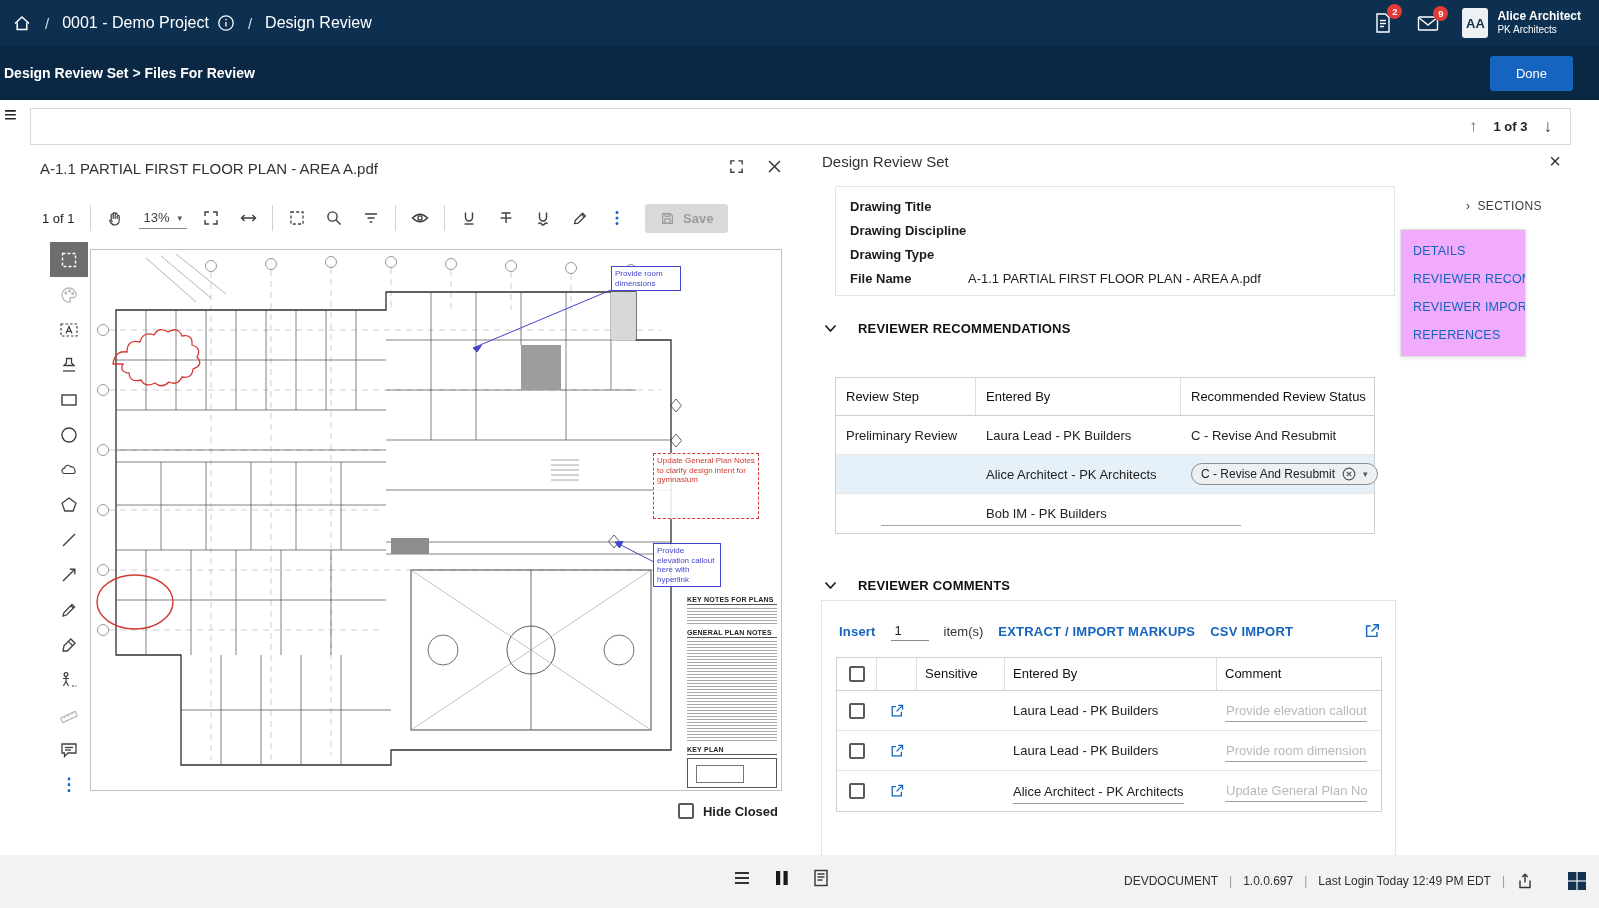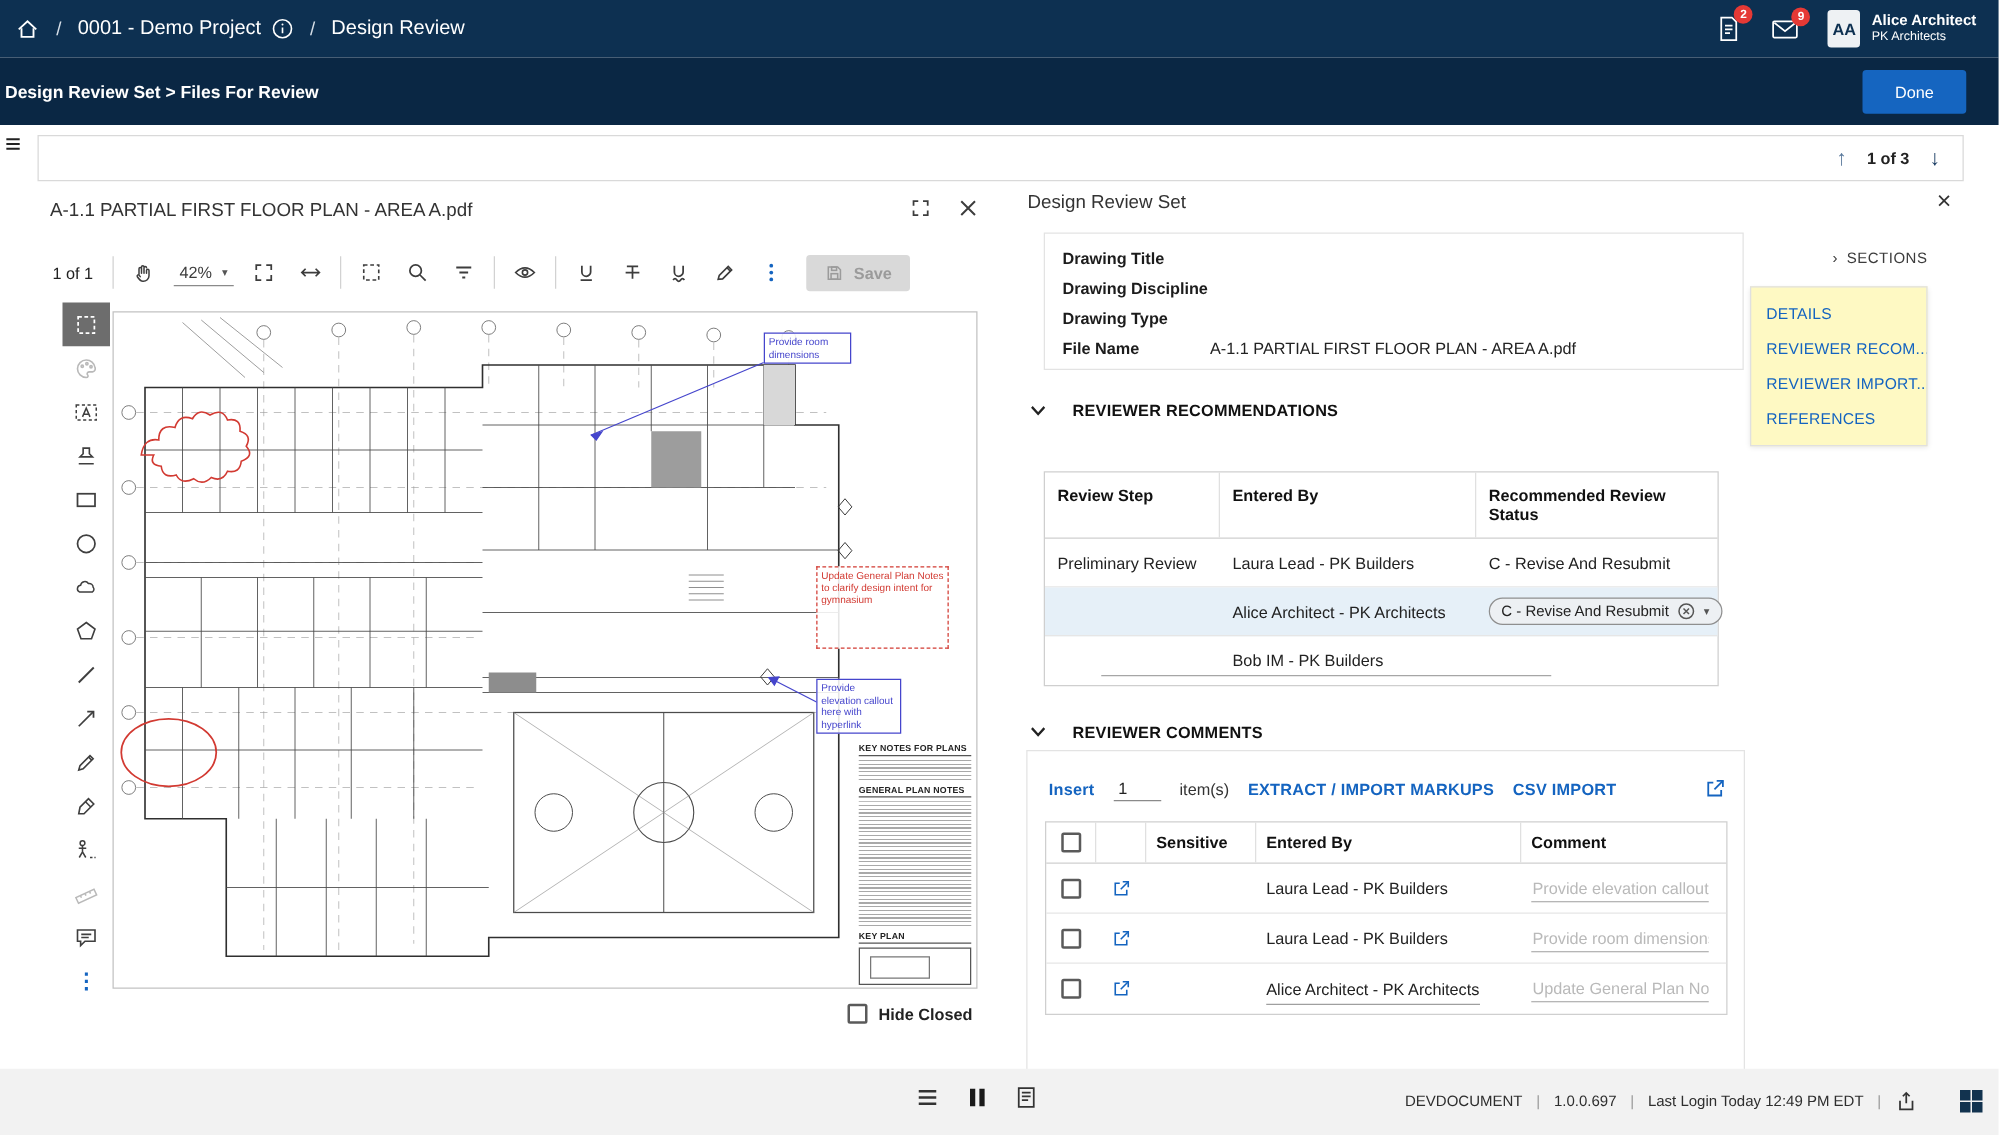--- a/index.html
+++ b/index.html
@@ -57,26 +57,26 @@
 .cb{width:16px;height:16px;border:2px solid #5a5a5a;border-radius:2px;background:#fff;display:inline-block;cursor:pointer;flex:none}
 
 .panel{position:absolute;left:800px;top:45px;width:799px;height:715px}
 .panel-title{position:absolute;left:22px;top:8px;font-size:15px;color:#333}
 .panel-close{position:absolute;right:38px;top:6px;font-size:20px;color:#333;cursor:pointer;line-height:1}
 .sections-toggle{position:absolute;left:666px;top:54px;font-size:12px;color:#3c3c3c;display:flex;gap:7px;align-items:center;letter-spacing:.4px;cursor:pointer}
 .details-card{position:absolute;left:35px;top:41px;width:560px;height:110px;border:1px solid #e3e3e3;padding:7px 0}
 .drow{display:flex;align-items:center;height:24px;padding:0 14px;font-size:13px}
 .dlabel{width:118px;font-weight:bold;color:#1c1c1c;flex:none}
 .dvalue{color:#222}
-.sections-nav{position:absolute;left:600px;top:84px;width:142px;background:#fef9c3;border:1px solid #e0e0e0;box-shadow:0 1px 4px rgba(0,0,0,.10);padding:7px 0;z-index:3}
+.sections-nav{position:absolute;left:600px;top:84px;width:126px;background:#f0abfc;border:1px solid #e0e0e0;box-shadow:0 1px 4px rgba(0,0,0,.10);padding:7px 0;z-index:3}
 .sections-nav .snav{display:block;padding:7px 12px;font-size:12.5px;color:#1464c0;letter-spacing:.2px;cursor:pointer;white-space:nowrap;overflow:hidden}
 .sec-head{position:absolute;display:flex;align-items:center;gap:21px;font-size:13px;font-weight:bold;color:#111;letter-spacing:.2px}
 
 .tbl{position:absolute;left:35px;top:232px;width:540px;border:1px solid #cfcfcf;font-size:13px;background:#fff}
-.thead{display:flex;border-bottom:1px solid #cfcfcf;font-weight:bold;color:#111}
+.thead{display:flex;border-bottom:1px solid #cfcfcf;font-weight:normal;color:#111}
 .th{padding:11px 10px;border-right:1px solid #e0e0e0}
 .th:last-child{border-right:none}
 .trow{display:flex;align-items:center;min-height:39px;border-bottom:1px solid #e6e6e6;position:relative}
 .trow:last-child{border-bottom:none}
 .td{padding:0 10px}
 .c1{width:140px;flex:none}.c2{width:205px;flex:none}.c3{width:195px;flex:none}
 .rowsel{background:#e6f0f8}
 .pill{display:inline-flex;align-items:center;gap:7px;border:1px solid #8f8f8f;border-radius:12px;background:#edf0f3;padding:3px 9px;font-size:12px;color:#222;cursor:pointer;white-space:nowrap}
 .u3line{position:absolute;left:45px;width:360px;bottom:7px;border-top:1px solid #a6a6a6}
 
@@ -185,21 +185,21 @@
 
     <div class="viewer-toolbar">
       <span class="pageind">1 of 1</span>
       <span class="vsep"></span>
       <span class="tbtn">
         <svg width="19" height="19" viewBox="0 0 19 19" fill="none" stroke="#3d3d3d" stroke-width="1.2" stroke-linecap="round" stroke-linejoin="round">
             <path d="M6.2 10.5 V6 a1 1 0 0 1 2 0 M8.2 9.5 V4.6 a1 1 0 0 1 2 0 M10.2 9.5 V5.2 a1 1 0 0 1 2 0 M12.2 9.5 V7.4 a1 1 0 0 1 2 0 v4.2 a4.6 4.3 0 0 1 -4.8 4.4 c-2.2 0 -3 -1.2 -4.5 -3.6 c-.7-1.2.7-2.1 1.5-1.1 l.8 1"></path>
           </svg>
       </span>
       <span class="zoomsel">
-        <span>42%</span>
+        <span>13%</span>
         <span class="caret">▾</span>
       </span>
       <span class="tbtn">
         <svg width="18" height="18" viewBox="0 0 18 18" fill="none" stroke="#3d3d3d" stroke-width="1.4">
             <path d="M3 7 V3 h4 M11 3 h4 v4 M15 11 v4 h-4 M7 15 H3 v-4"></path>
           </svg>
       </span>
       <span class="tbtn">
         <svg width="19" height="18" viewBox="0 0 19 18" fill="none" stroke="#3d3d3d" stroke-width="1.4">
             <path d="M2.5 9 h14 M5.5 6 L2.5 9 l3 3 M13.5 6 l3 3 -3 3"></path>

